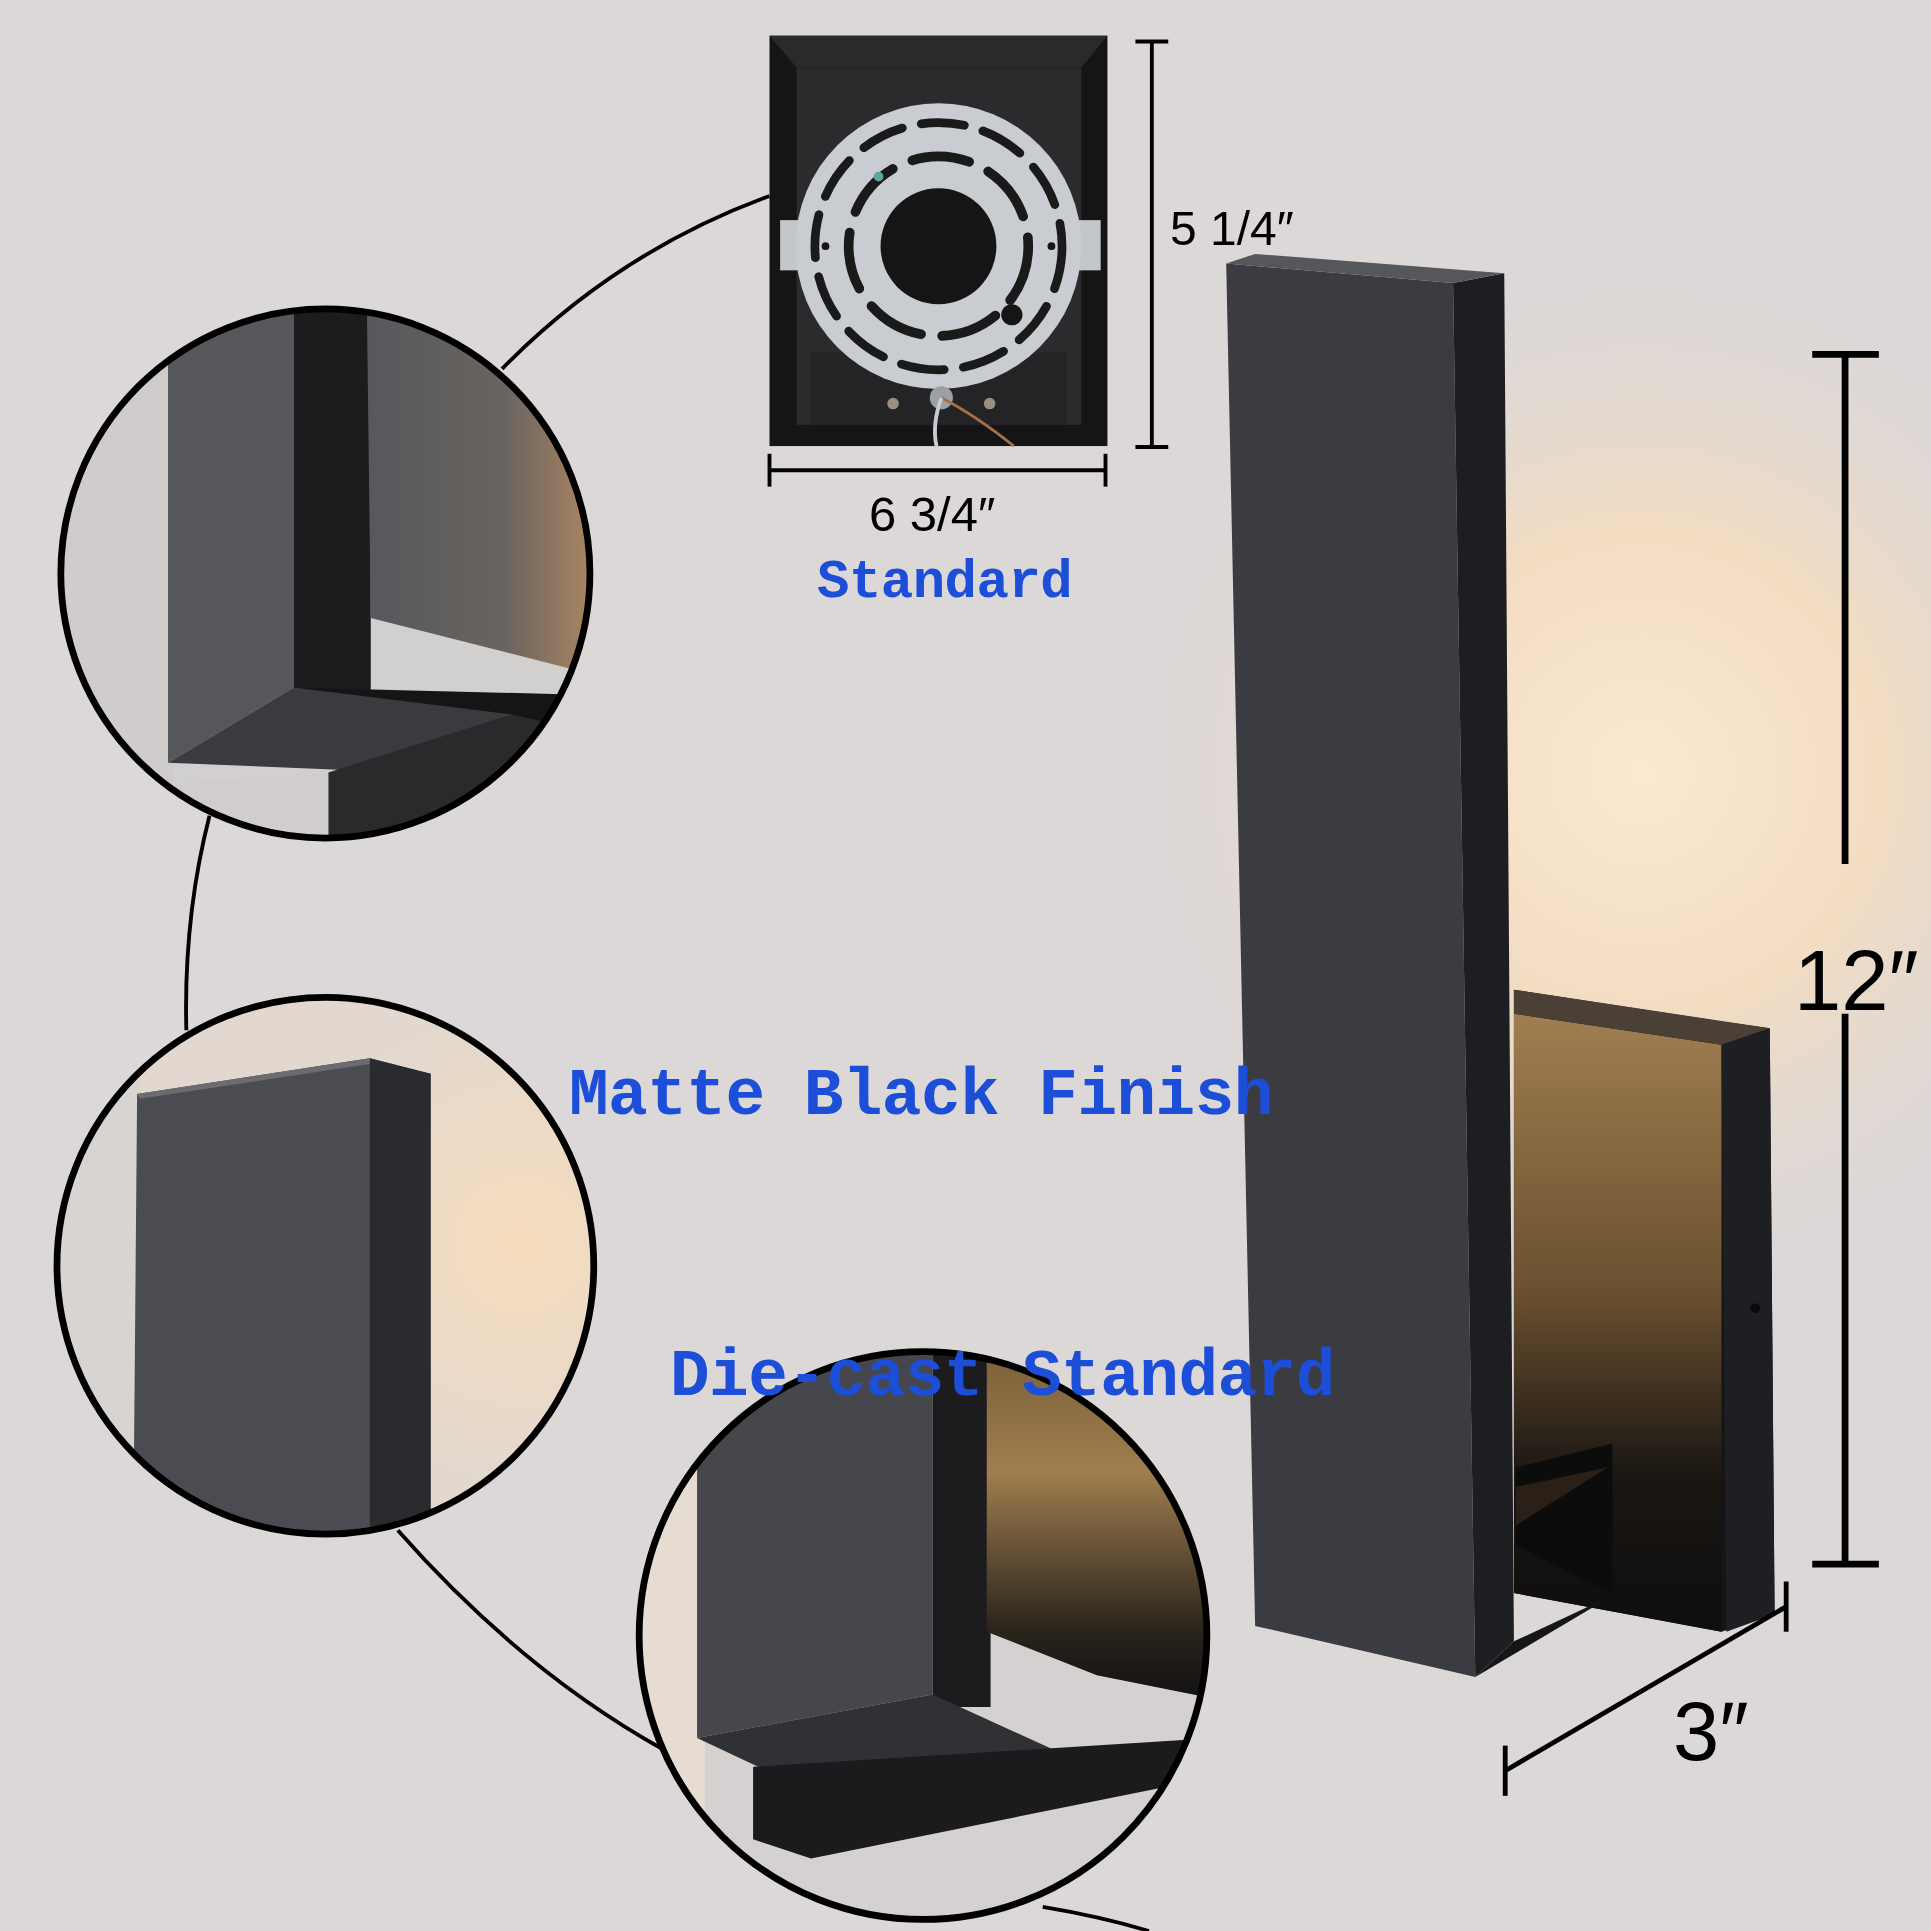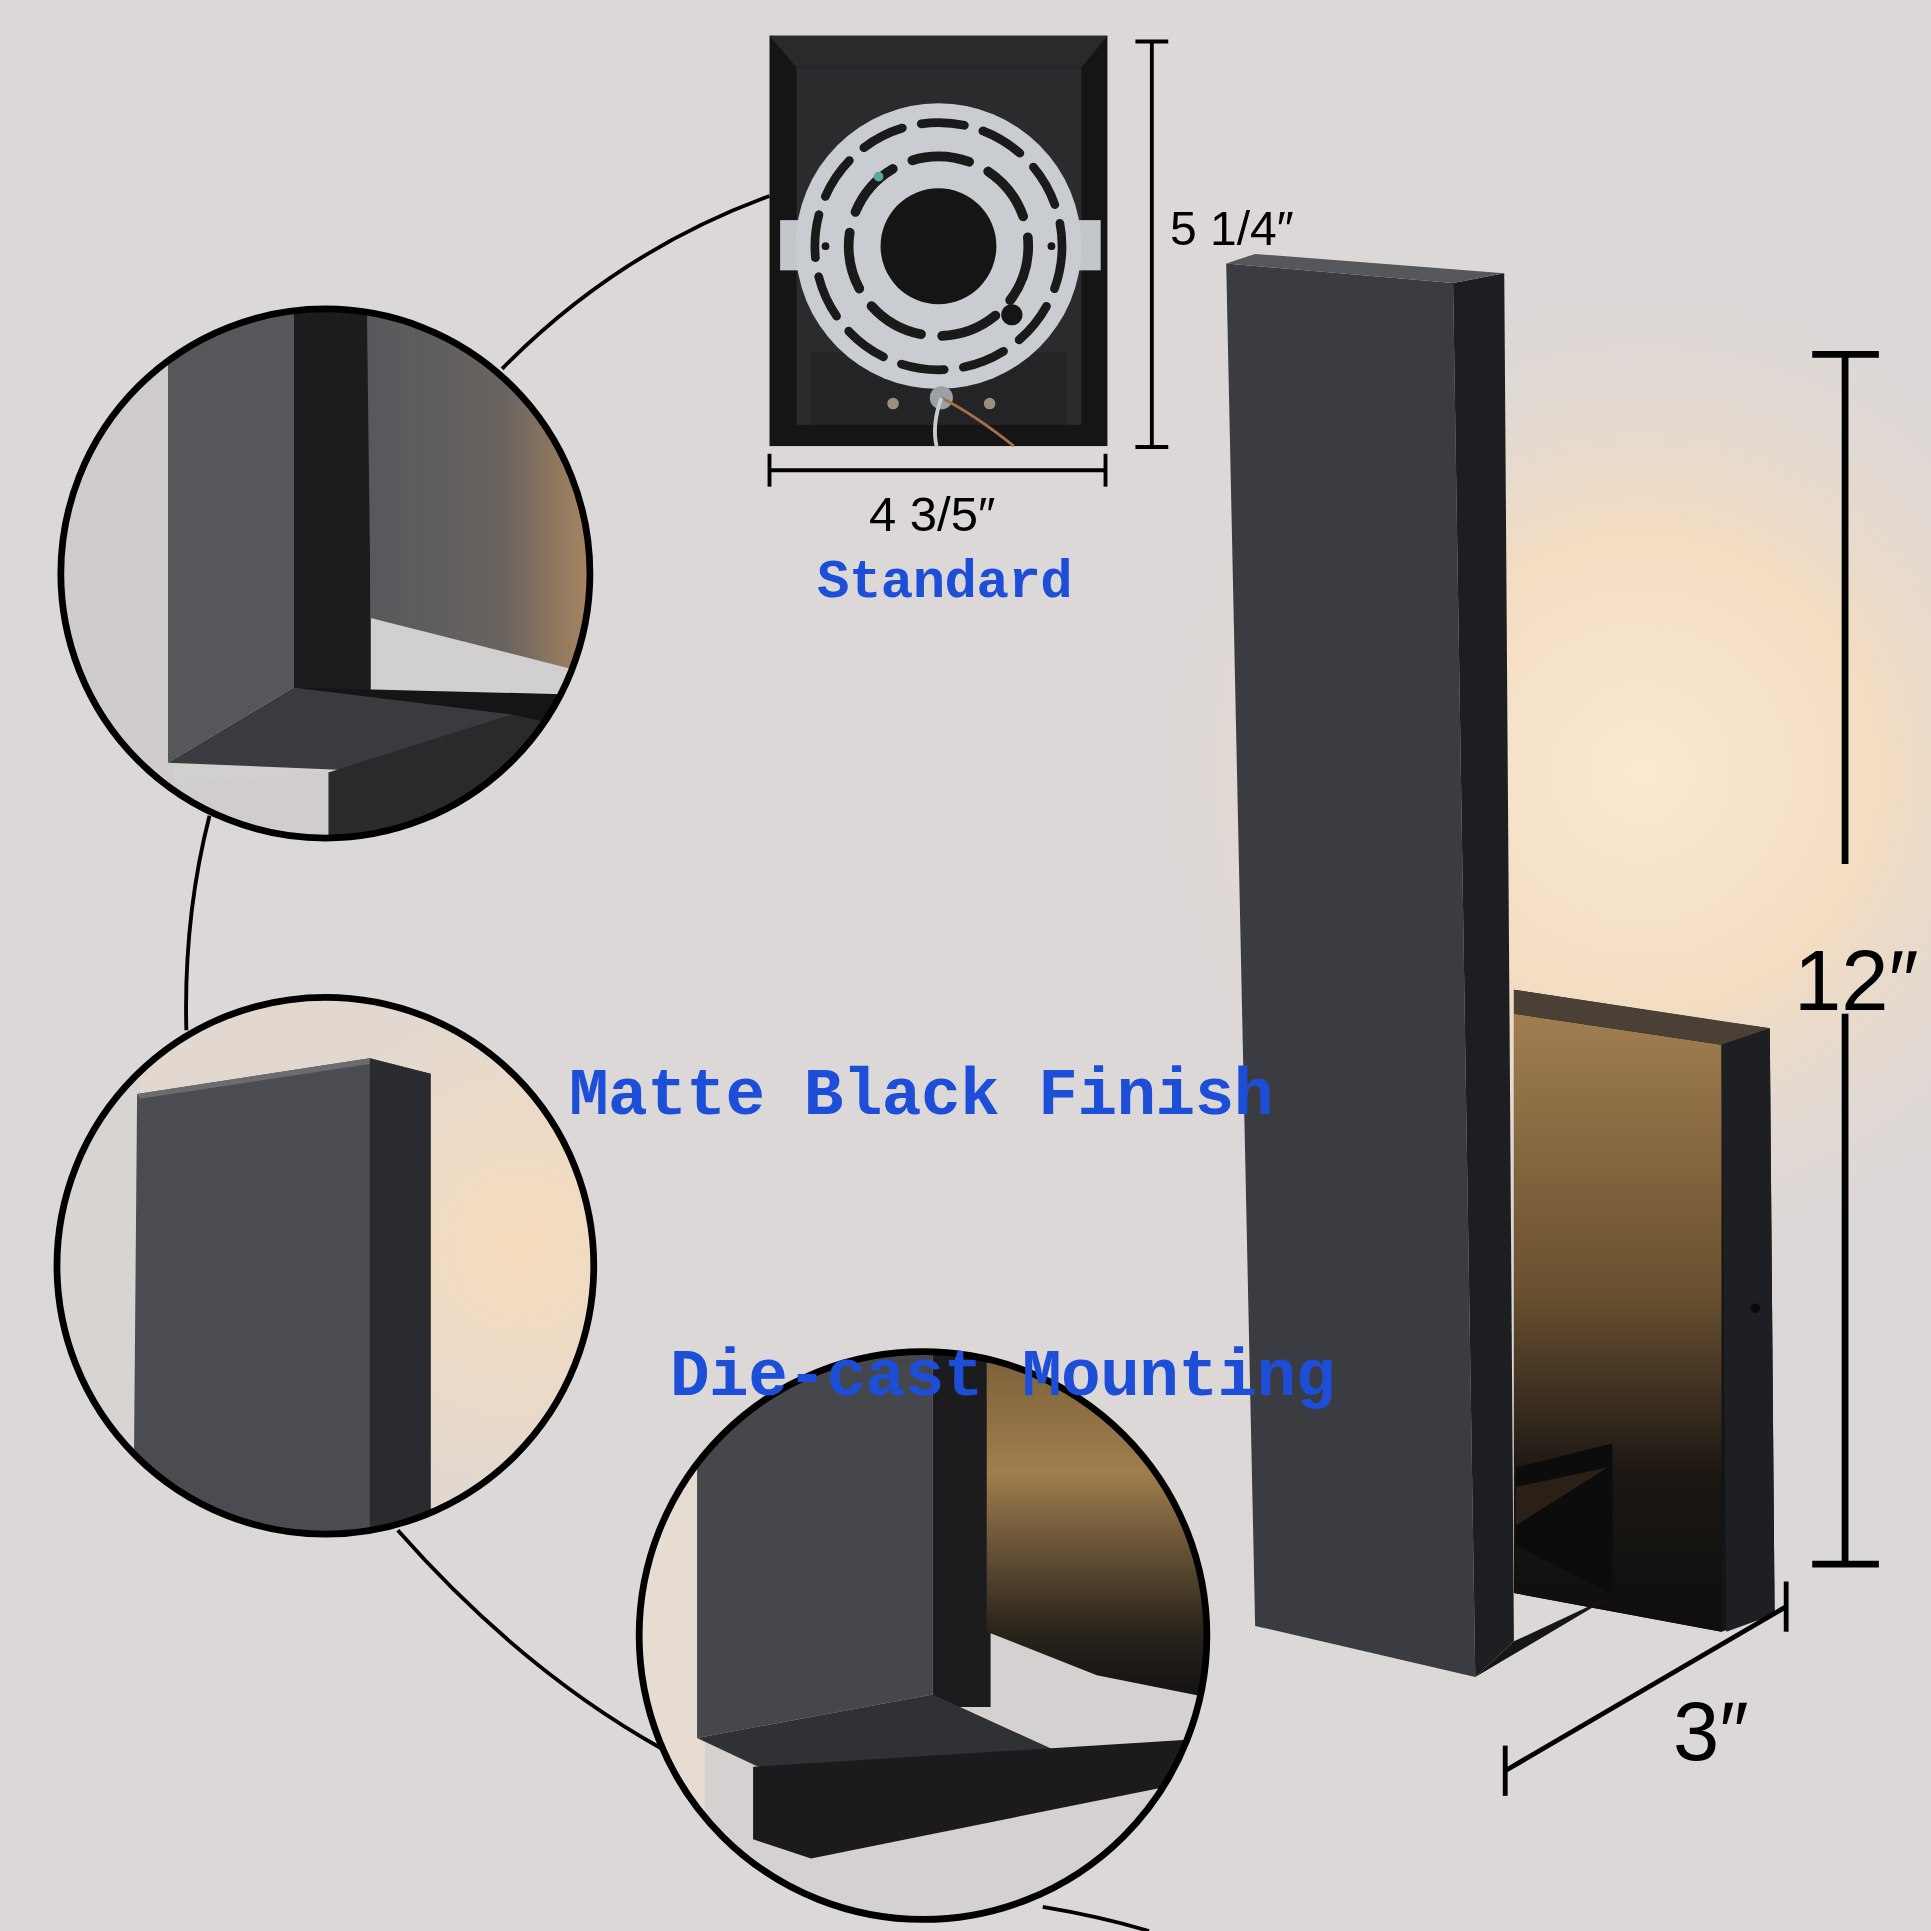--- a/index.html
+++ b/index.html
@@ -157,22 +157,22 @@
     </g>
 
     <g stroke="#000" stroke-width="5">
       <line x1="1559" y1="1834" x2="1850" y2="1664"></line>
       <line x1="1559" y1="1808" x2="1559" y2="1860"></line>
       <line x1="1850" y1="1638" x2="1850" y2="1690"></line>
     </g>
   </svg>
 
   <div class="dim" style="left:1170px; top:205px; font-size:48px;">5 1/4″</div>
-  <div class="dim" style="left:869px; top:490px; font-size:49px;">4 3/5″</div>
+  <div class="dim" style="left:869px; top:490px; font-size:49px;">6 3/4″</div>
   <div class="label" style="left:817px; top:556px; font-size:54px;">Standard</div>
 
   <div class="label" style="left:569px; top:1064px; font-size:66px;">Matte Black Finish</div>
-  <div class="label" style="left:670px; top:1345px; font-size:66px;">Die-cast Mounting</div>
+  <div class="label" style="left:670px; top:1345px; font-size:66px;">Die-cast Standard</div>
 
   <div class="dim" style="left:1794px; top:904px; font-size:85px;margin-top:34px;">12″</div>
   <div class="dim" style="left:1673px; top:1690px; font-size:83px;">3″</div>
 </div>
 
 
 </body></html>

